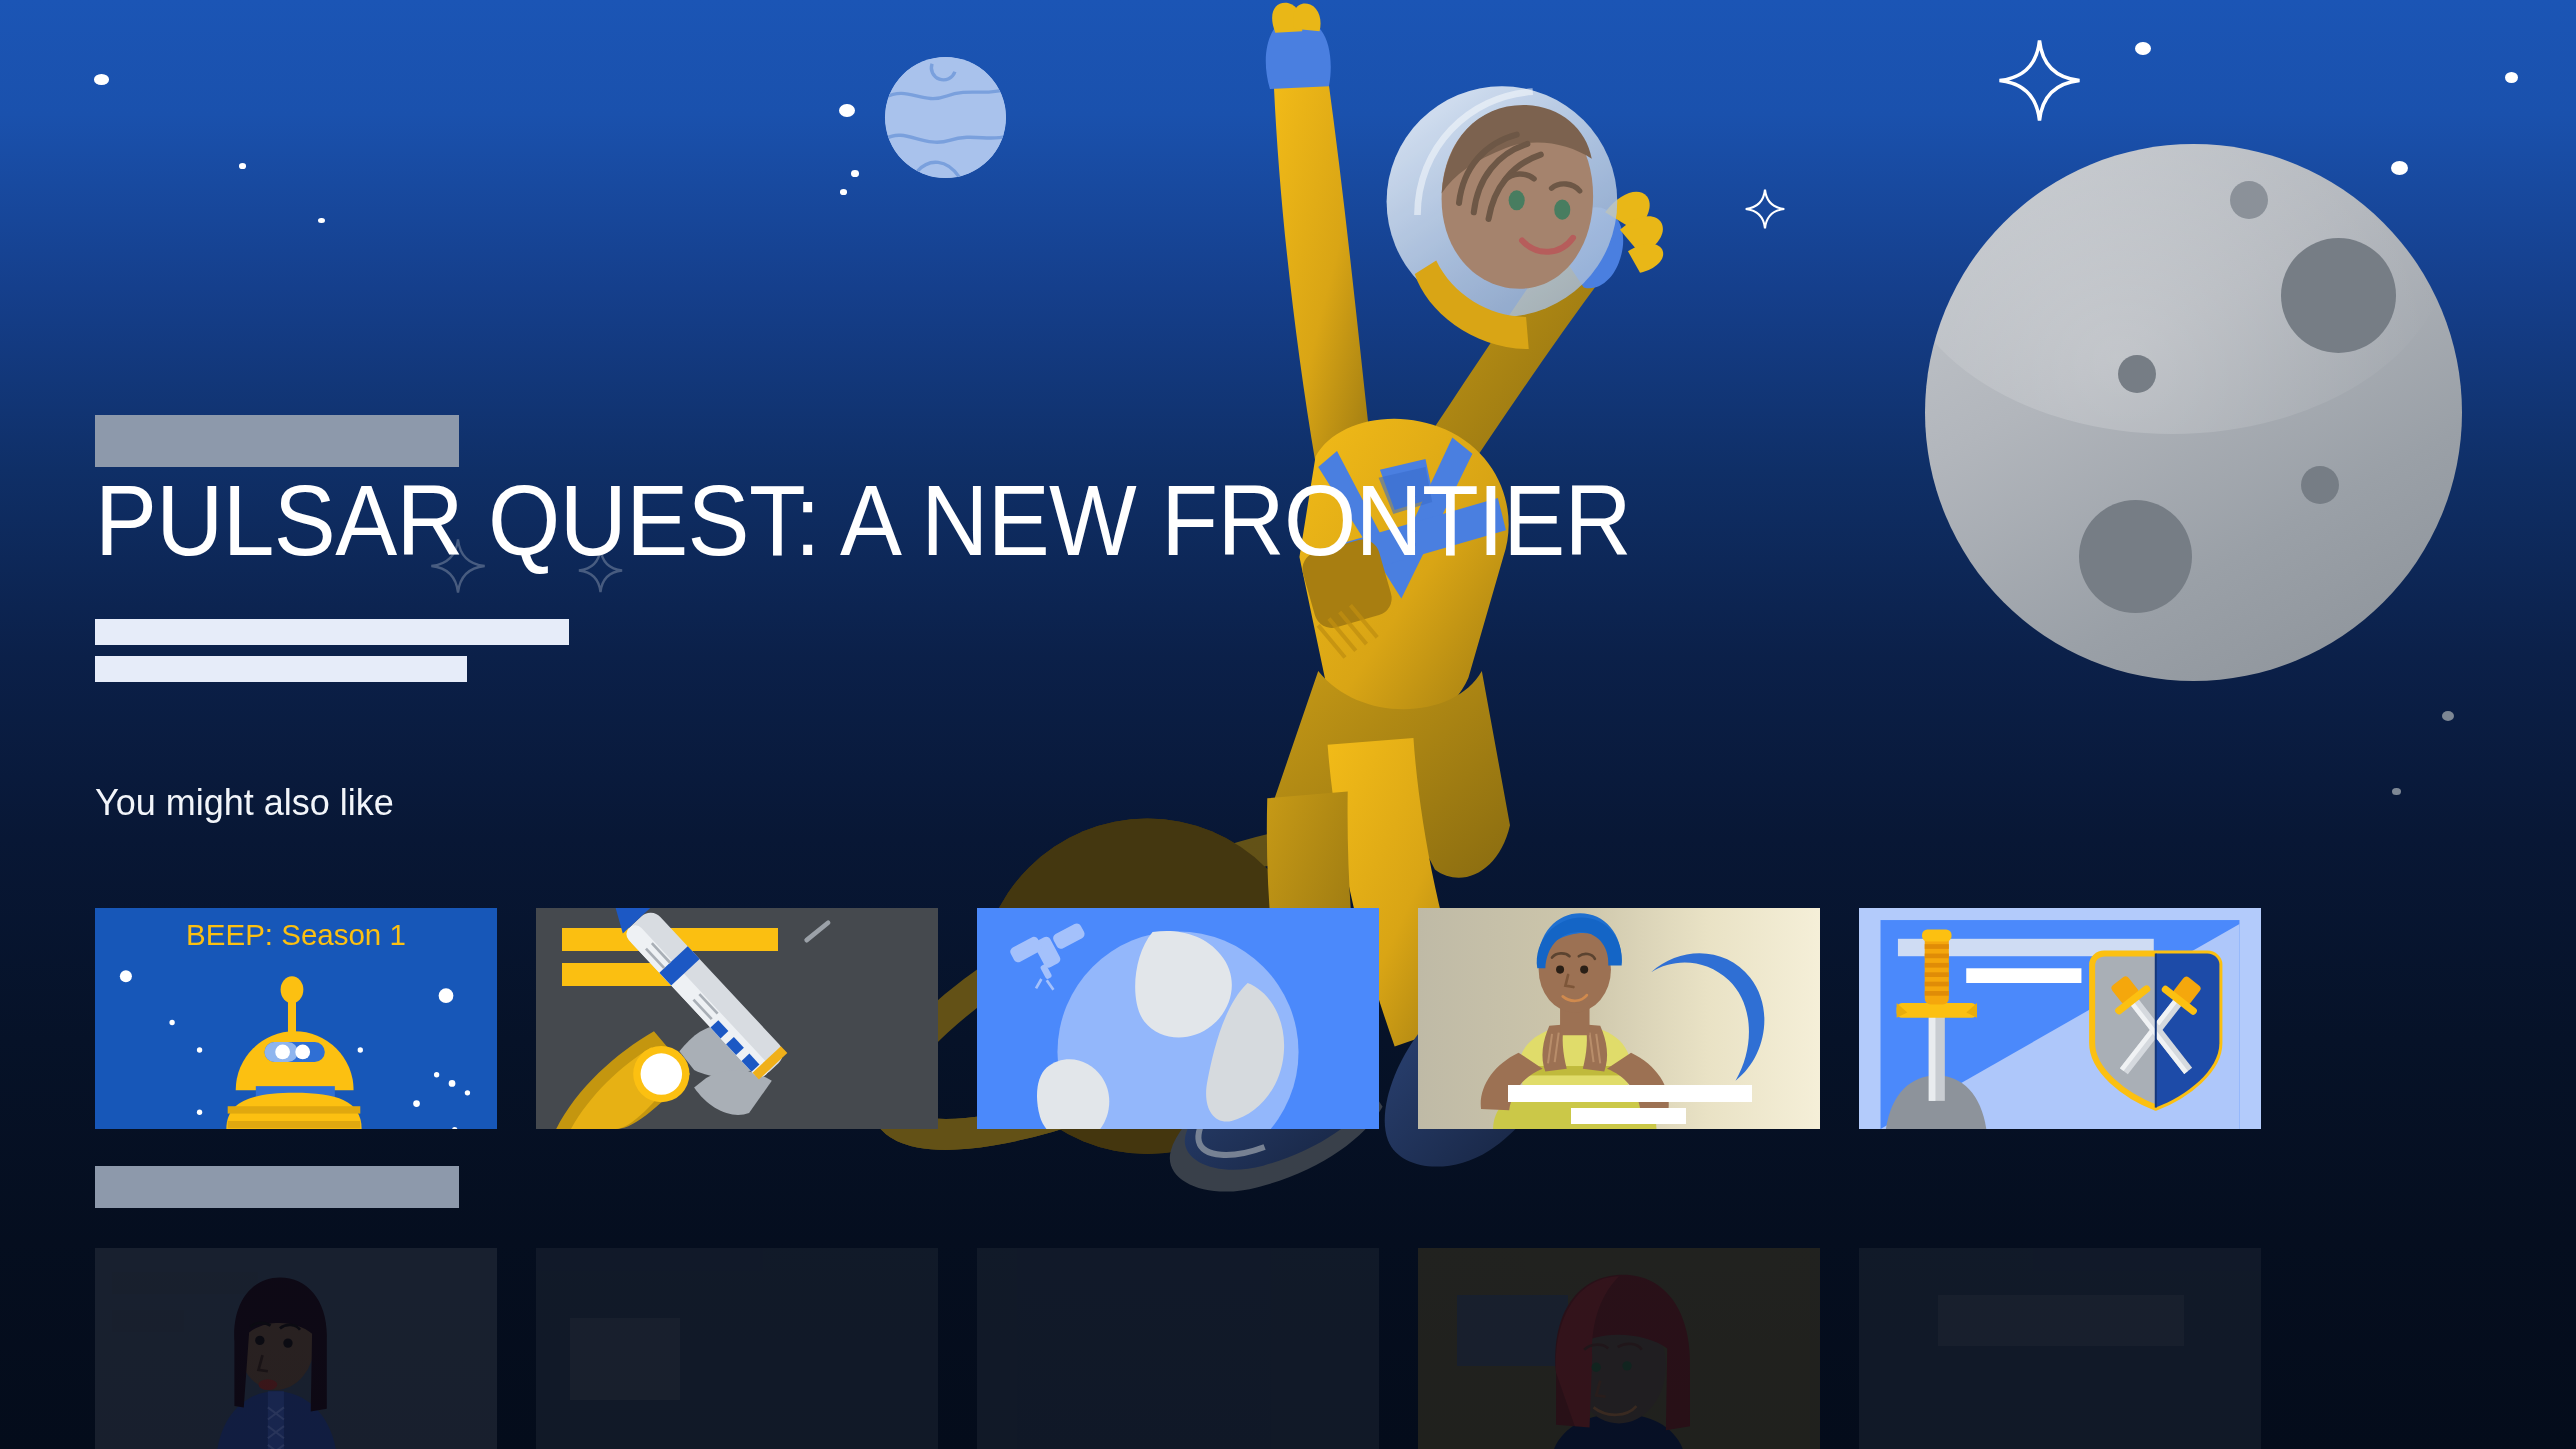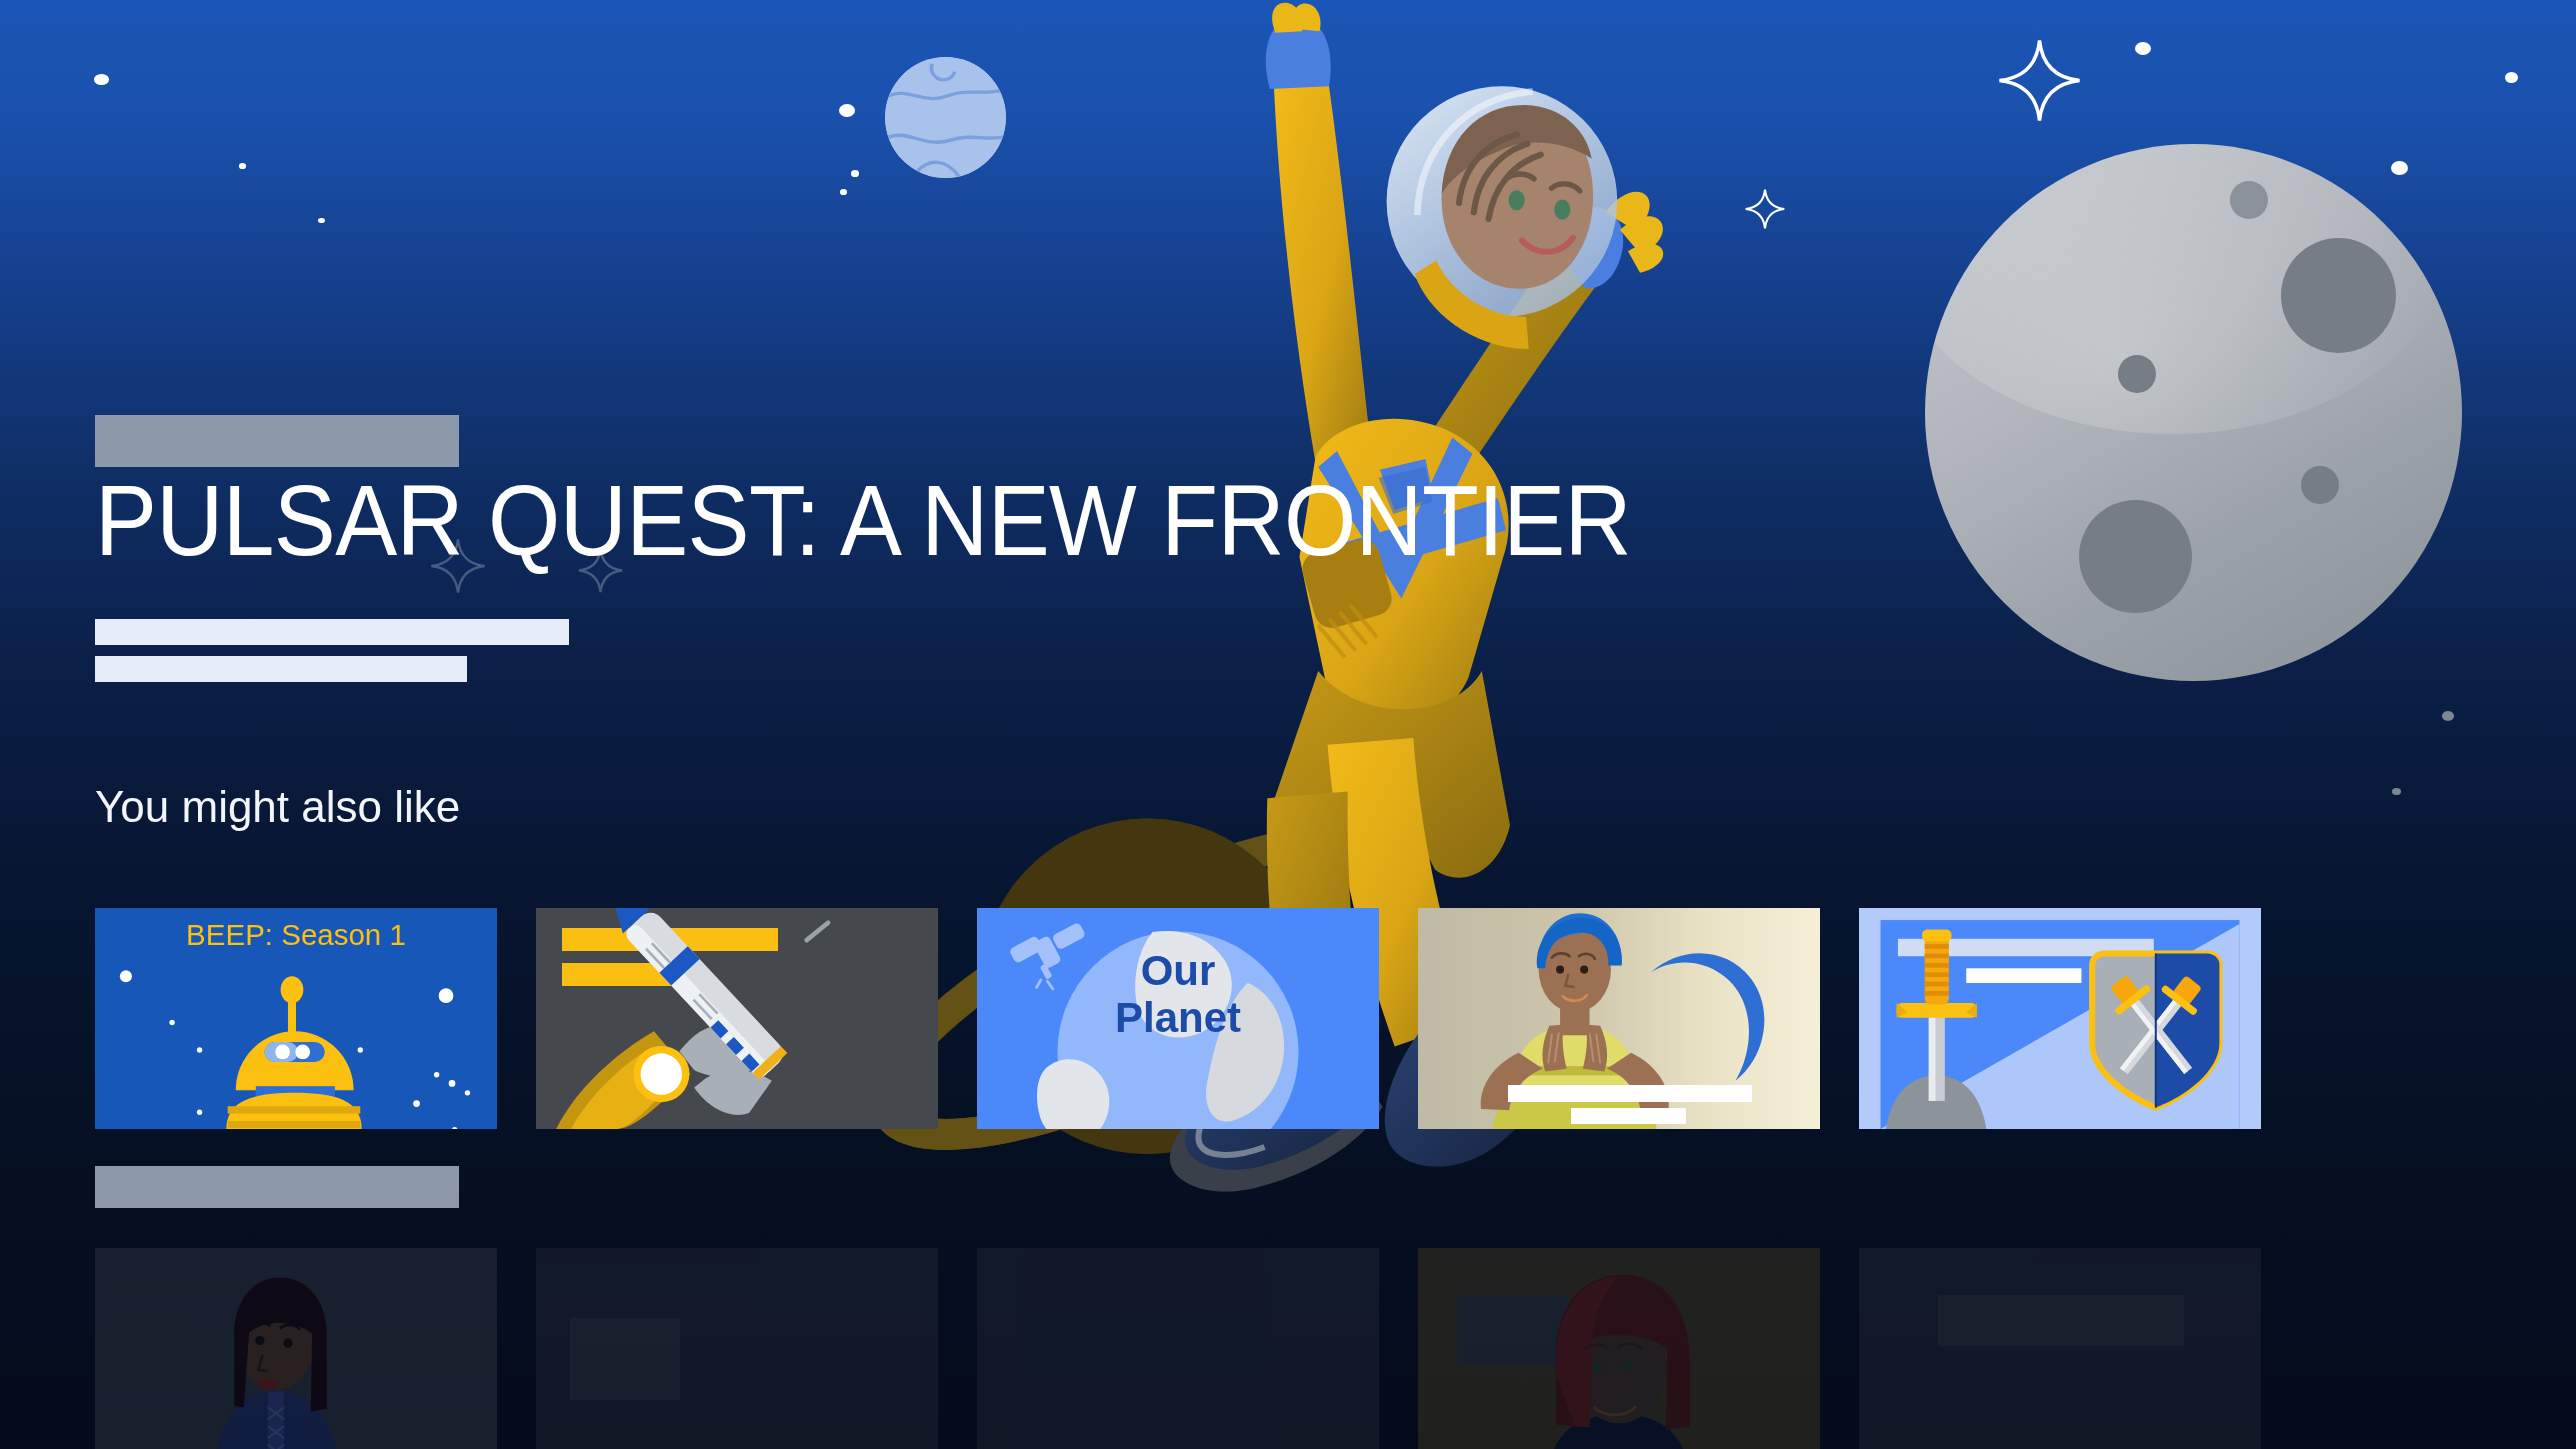--- a/index.html
+++ b/index.html
@@ -72,21 +72,21 @@
     color:#ffffff;
     font-weight:400;
     white-space:nowrap;
     transform: scaleX(0.92);
     transform-origin: left center;
   }
 
   .section-label {
     position:absolute;
     left:95px; top:782px;
-    font-size:44px;
+    font-size:36px;
     color:#f2f5fa;
     font-weight:400;
     white-space:nowrap;
   }
 
   
   .row { position:absolute; display:flex; gap:39px; left:95px; }
   .card {
     width:402px; height:221px;
     position:relative; overflow:hidden;
@@ -398,21 +398,20 @@
                    C140 360 104 344 94 312 C86 284 88 252 104 238 Z" fill="#e2e6ea"></path>
 
           <g fill="#a4c1fb" transform="translate(58,22)">
             <rect x="34" y="22" width="26" height="44" rx="7" transform="rotate(-28 47 44)"></rect>
             <rect x="-8" y="28" width="46" height="24" rx="7" transform="rotate(-28 15 40)"></rect>
             <rect x="56" y="8" width="46" height="24" rx="7" transform="rotate(-28 79 20)"></rect>
             <rect x="40" y="62" width="10" height="22" rx="4" transform="rotate(-28 45 73)"></rect>
             <path d="M38 84 L30 98 M46 86 L56 100" stroke="#a4c1fb" stroke-width="4"></path>
           </g>
         </svg>
-        <div class="planet-words">Our<br>Planet</div>
       </div>
 
       <div class="card c-yoga">
         <svg width="402" height="221" viewBox="0 0 600 330" style="position:absolute;inset:0;">
 
           <path d="M348 96 C392 56 460 58 496 104 C532 150 520 222 474 258
                    C504 206 500 142 464 108 C430 76 382 74 348 96 Z" fill="#2f6fd4"></path>
 
           <path d="M112 330 C112 280 176 252 236 252 C296 252 356 280 356 330 Z" fill="#cbc848"></path>
           <path d="M150 240 C150 202 186 176 236 176 C286 176 318 202 318 240 L312 272 L158 272 Z" fill="#e0dc6a"></path>

